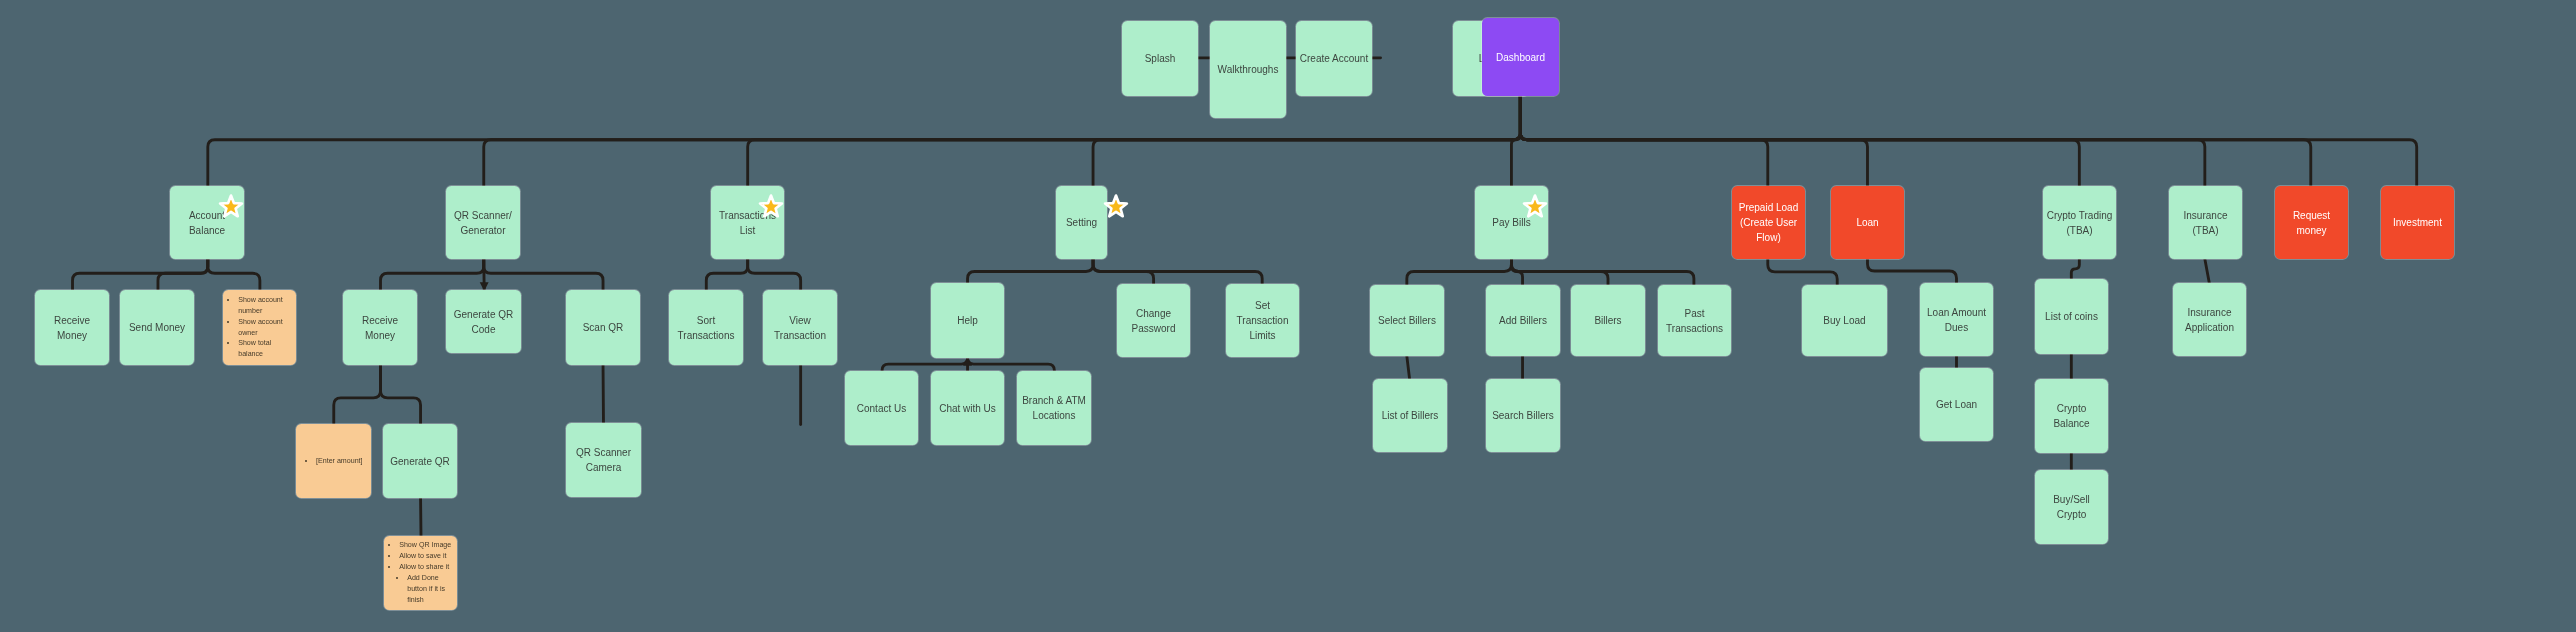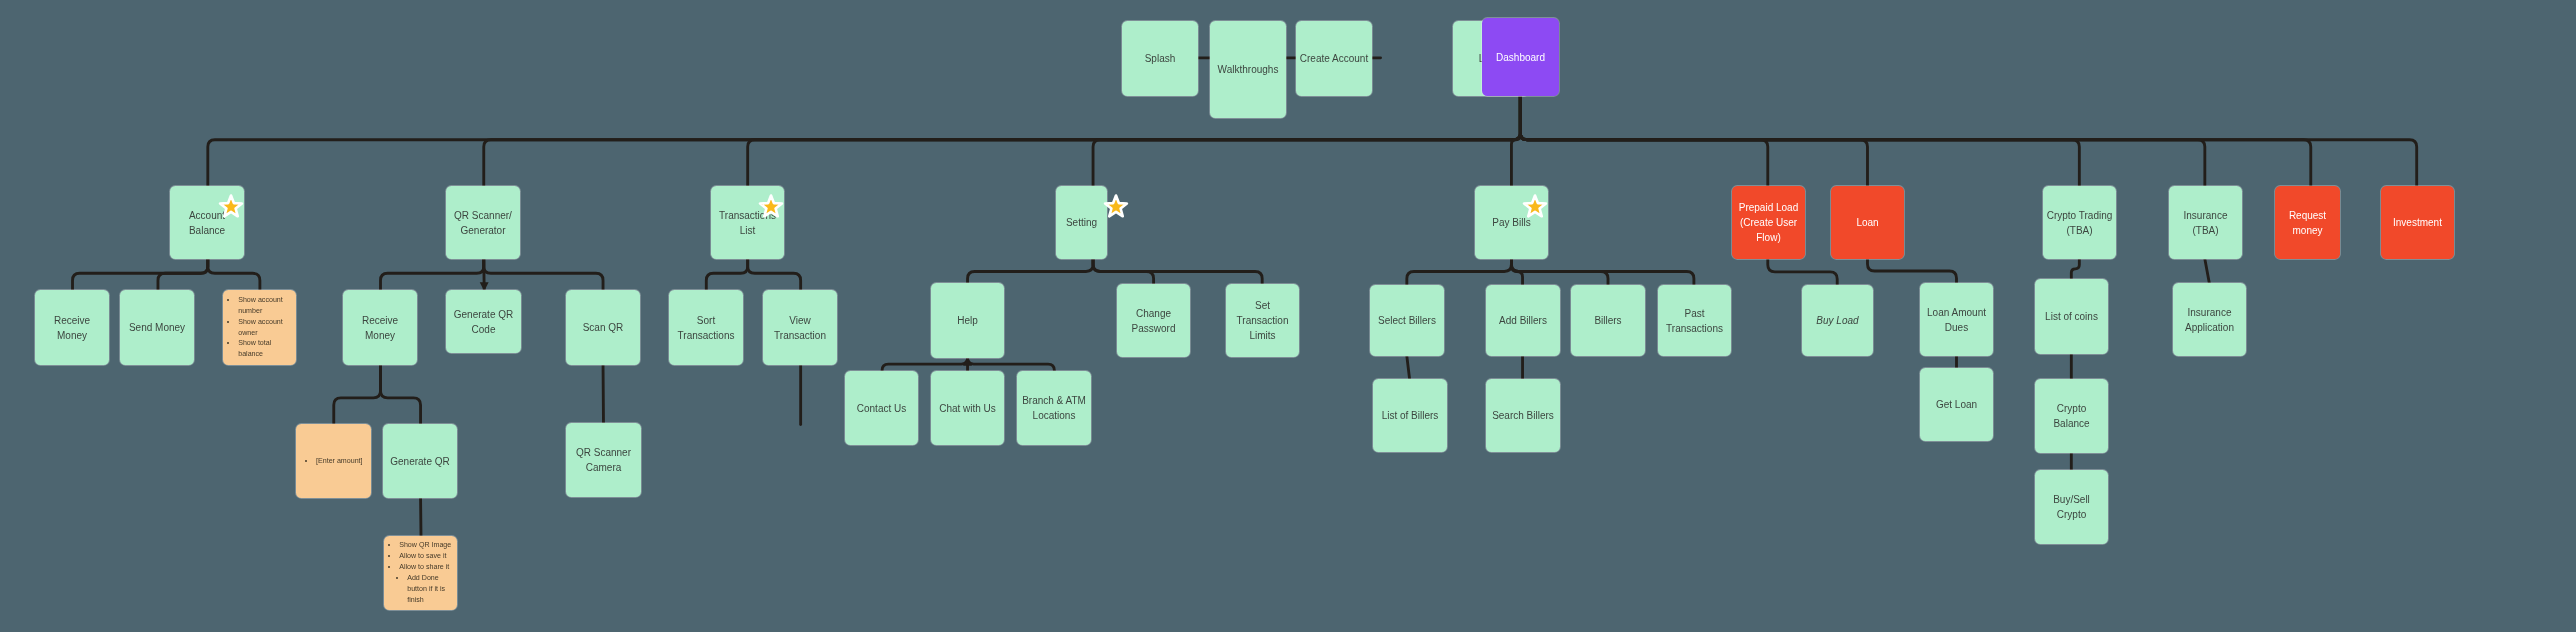--- a/index.html
+++ b/index.html
@@ -137,21 +137,21 @@
       <span class="lbl">Loan</span>
     </div>
     <div class="node screen" style="left: 2043px; top: 186px; width: 73px; height: 73px;">
       <span class="lbl">Crypto Trading
 (TBA)</span>
     </div>
     <div class="node screen" style="left: 2169px; top: 186px; width: 73px; height: 73px;">
       <span class="lbl">Insurance
 (TBA)</span>
     </div>
-    <div class="node todo" style="left: 2275px; top: 186px; width: 65px; height: 73px;">
+    <div class="node todo" style="left: 2275px; top: 186px; width: 73px; height: 73px;">
       <span class="lbl">Request money</span>
     </div>
     <div class="node todo" style="left: 2381px; top: 186px; width: 73px; height: 73px;">
       <span class="lbl">Investment</span>
     </div>
     <div class="node screen" style="left: 35px; top: 290px; width: 74px; height: 75px;">
       <span class="lbl">Receive Money</span>
     </div>
     <div class="node screen" style="left: 120px; top: 290px; width: 74px; height: 75px;">
       <span class="lbl">Send Money</span>
@@ -193,21 +193,21 @@
     </div>
     <div class="node screen" style="left: 1486px; top: 285px; width: 74px; height: 71px;">
       <span class="lbl">Add Billers</span>
     </div>
     <div class="node screen" style="left: 1571px; top: 285px; width: 74px; height: 71px;">
       <span class="lbl">Billers</span>
     </div>
     <div class="node screen" style="left: 1658px; top: 285px; width: 73px; height: 71px;">
       <span class="lbl">Past Transactions</span>
     </div>
-    <div class="node screen" style="left: 1802px; top: 285px; width: 71px; height: 71px; font-style: italic;">
+    <div class="node screen" style="left: 1802px; top: 285px; width: 85px; height: 71px;">
       <span class="lbl">Buy Load</span>
     </div>
     <div class="node screen" style="left: 1920px; top: 283px; width: 73px; height: 73px;">
       <span class="lbl">Loan Amount Dues</span>
     </div>
     <div class="node screen" style="left: 2035px; top: 279px; width: 73px; height: 75px;">
       <span class="lbl">List of coins</span>
     </div>
     <div class="node screen" style="left: 2173px; top: 283px; width: 73px; height: 73px;">
       <span class="lbl">Insurance

